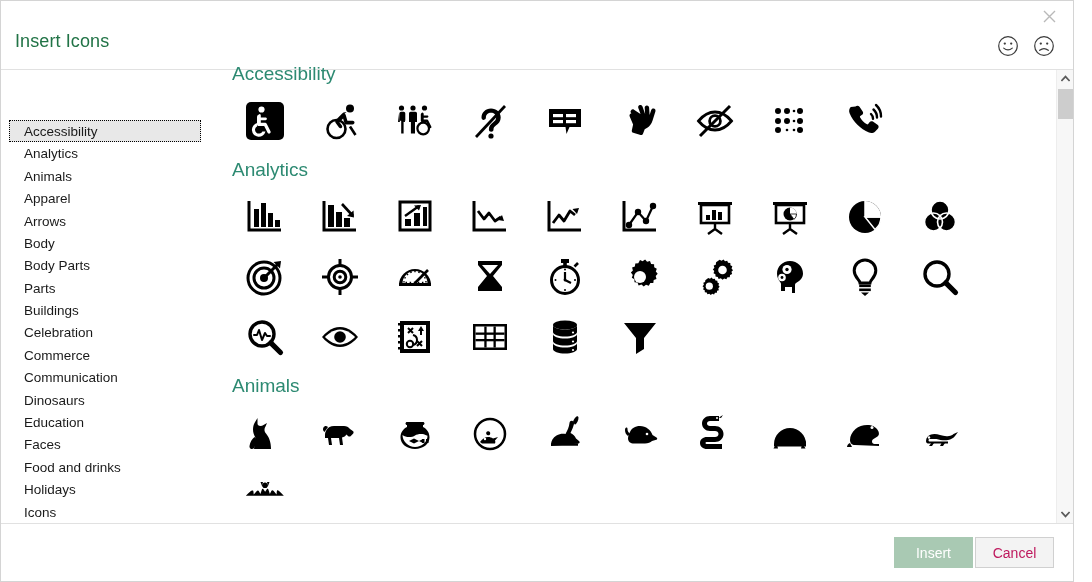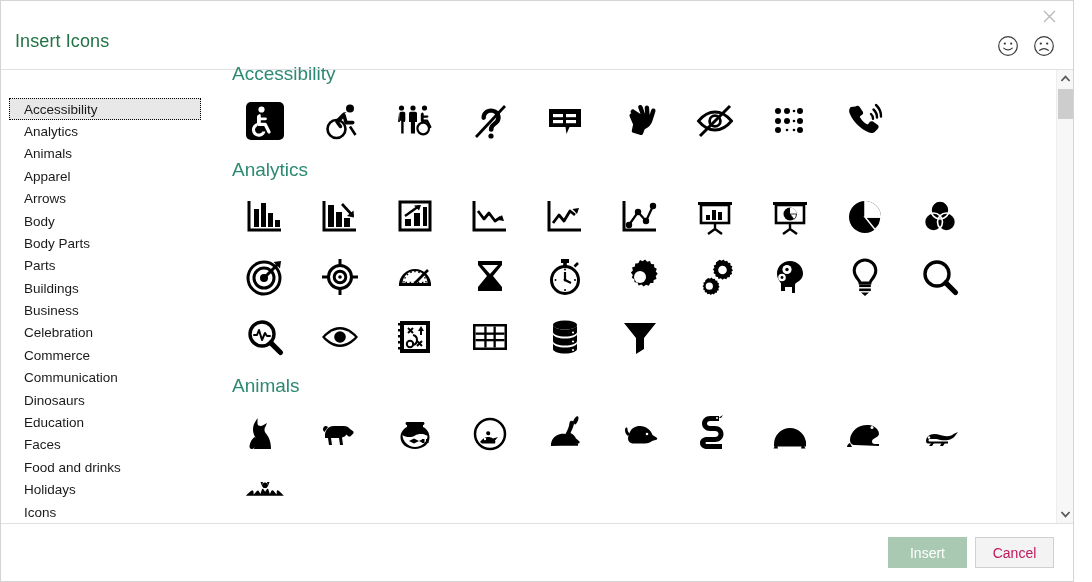--- a/index.html
+++ b/index.html
@@ -119,21 +119,21 @@
     width: 15px; height: 30px;
     background: #cdcdcd;
     cursor: pointer;
   }
 
   
   .footer {
     flex: 0 0 58px; height: 58px;
     border-top: 1px solid #e1e1e1;
     display: flex; align-items: center; justify-content: flex-end;
-    padding-right: 19px; gap: 8px;
+    padding-right: 19px; gap: 2px;
     background: #ffffff;
   }
   .btn {
     min-width: 78px; height: 31px;
     font-size: 14px;
     font-family: "Liberation Sans", sans-serif;
     border: 1px solid #d0d0d0;
     background: #f3f3f3;
     color: #be185d;
     cursor: pointer;
@@ -183,21 +183,20 @@
     <div class="sidebar" id="sidebar">
         <div class="cat-item selected"><span>Accessibility</span></div>
         <div class="cat-item"><span>Analytics</span></div>
         <div class="cat-item"><span>Animals</span></div>
         <div class="cat-item"><span>Apparel</span></div>
         <div class="cat-item"><span>Arrows</span></div>
         <div class="cat-item"><span>Body</span></div>
         <div class="cat-item"><span>Body Parts</span></div>
         <div class="cat-item"><span>Parts</span></div>
         <div class="cat-item"><span>Buildings</span></div>
-        <div class="cat-item"><span>Business</span></div>
         <div class="cat-item"><span>Celebration</span></div>
         <div class="cat-item"><span>Commerce</span></div>
         <div class="cat-item"><span>Communication</span></div>
         <div class="cat-item"><span>Dinosaurs</span></div>
         <div class="cat-item"><span>Education</span></div>
         <div class="cat-item"><span>Faces</span></div>
         <div class="cat-item"><span>Food and drinks</span></div>
         <div class="cat-item"><span>Holidays</span></div>
         <div class="cat-item"><span>Icons</span></div>
       </div>

